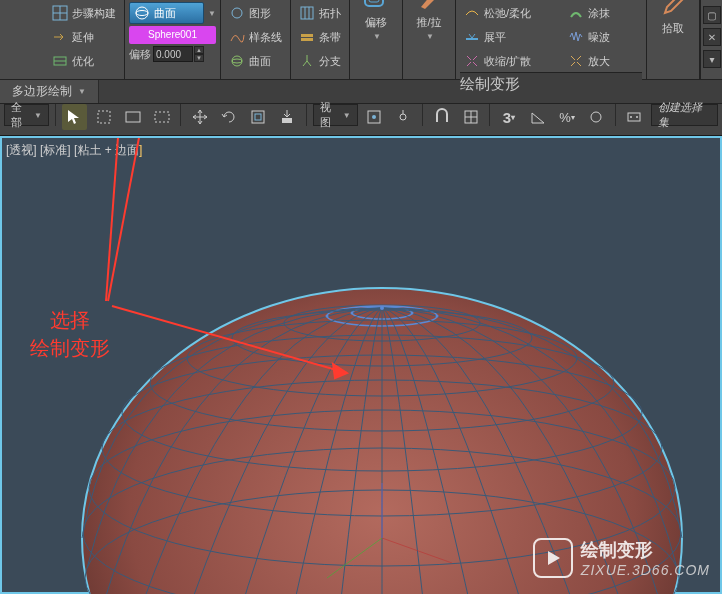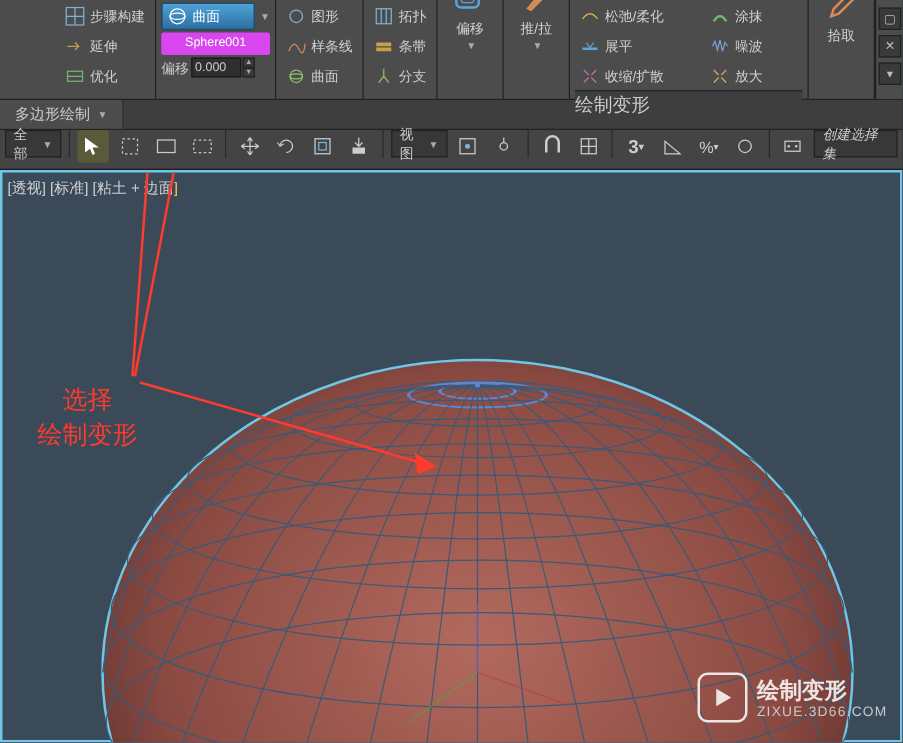--- a/index.html
+++ b/index.html
@@ -63,21 +63,21 @@
   .tsep{width:1px;height:22px;background:#2a2a2a;margin:0 2px;}
   .tdrop{display:flex;align-items:center;background:#383838;border:1px solid #222;height:22px;padding:0 6px;font-size:11px;color:#ccc;}
   .viewport{position:absolute;left:0;top:136px;right:0;bottom:0;background:#3b4a58;border:2px solid #6fc7e8;}
   .vp-label{position:absolute;left:4px;top:4px;font-size:12px;color:#d0d0d0;}
   .vp-label .plus{color:#ffcc66;}
   .annot{position:absolute;color:#ff3b2f;font-size:20px;line-height:28px;font-weight:500;}
   .watermark{position:absolute;right:10px;bottom:14px;display:flex;align-items:center;gap:8px;opacity:.85;}
   .wm-ico{width:40px;height:40px;border:2px solid #fff;border-radius:8px;display:flex;align-items:center;justify-content:center;}
   .wm-txt{display:flex;flex-direction:column;color:#fff;}
   .wm-txt .a{font-size:18px;font-weight:600;}
-  .wm-txt .b{font-size:11px;letter-spacing:1px;color:#ddd;}
+  .wm-txt .b{font-size:14px;letter-spacing:1px;color:#ddd;font-style:italic;}
   svg{display:block;}
 </style>
 </head>
 <body>
 
 <div class="ribbon">
 
   <div class="ribbon-group">
     <div class="rg-rows">
       <div class="btn">

